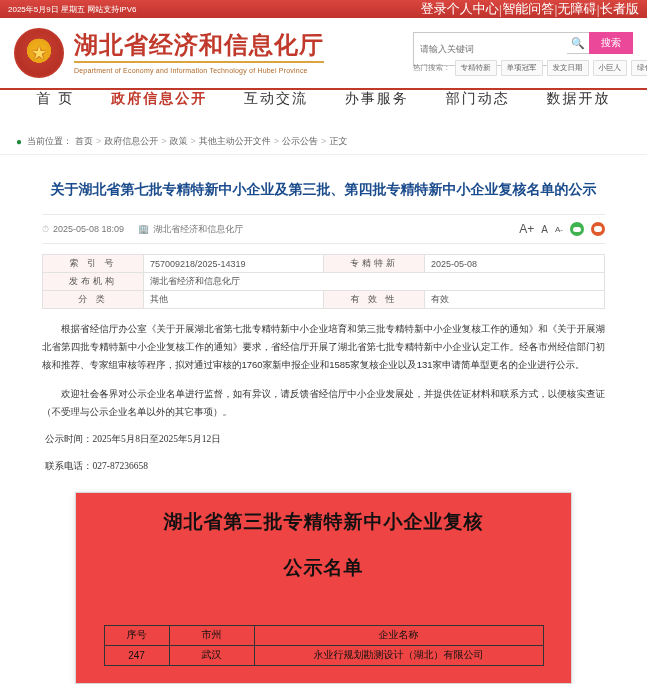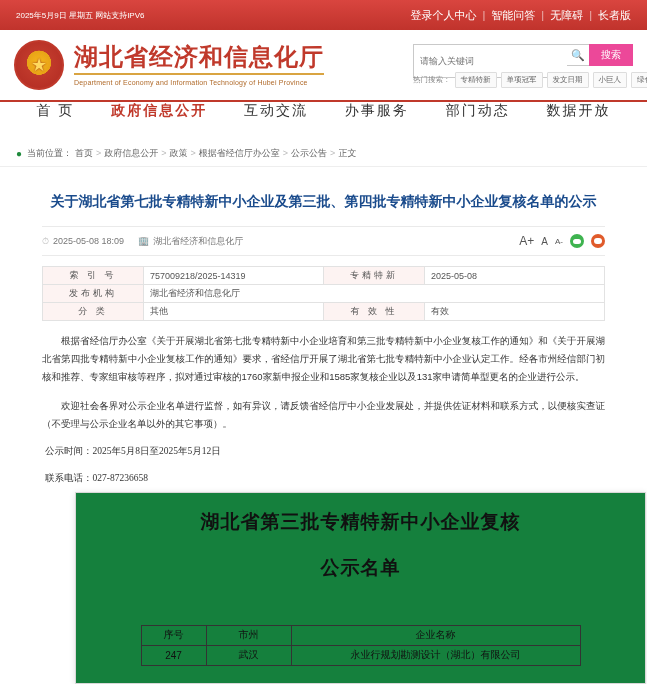--- a/index.html
+++ b/index.html
@@ -7,27 +7,27 @@
     width:647px;height:684px;
     background:#ffffff;
     font-family:"Liberation Sans","DejaVu Sans",sans-serif;
     font-size:12px;color:#333;
     overflow:hidden;
   }
   .page{position:relative;width:647px;height:684px;}
 
   
   .topbar{
-    height:30px;background:#c9302c;
+    height:18px;background:#c9302c;
     display:flex;align-items:center;justify-content:space-between;
-    padding:0 16px;color:#fff;font-size:8px;
+    padding:0 8px;color:#fff;font-size:8px;
     background:linear-gradient(#d9453f,#c0332c);
   }
   .topbar-left{display:flex;gap:8px;align-items:center;}
-  .topbar-right{display:flex;gap:6px;align-items:center;font-size:11px;}
+  .topbar-right{display:flex;align-items:center;font-size:13px;}
   .topbar-right span{white-space:nowrap;}
   .topbar-sep{opacity:.6;}
 
   
   .header{
     height:70px;background:#fff;
     display:flex;align-items:center;
     padding:0 14px;gap:10px;position:relative;
     border-bottom:0;
   }
@@ -155,22 +155,22 @@
     font-size:9.5px;color:#333;line-height:1.9;margin:9px 0 0 3px;font-family:Liberation Serif, serif;
   }
 
   .fadeout{
     position:absolute;left:0;right:0;height:26px;
     background:linear-gradient(rgba(255,255,255,0),#ffffff);
   }
 
   
   .doc{
-    position:absolute;left:75px;top:492px;width:571px;height:192px;
-    background:#15803d;border:1px solid #d8d8d8;
+    position:absolute;left:75px;top:492px;width:497px;height:192px;
+    background:#ef4444;border:1px solid #d8d8d8;
     box-shadow:0 1px 6px rgba(0,0,0,.12);
     box-sizing:border-box;padding:16px 22px 0 22px;overflow:hidden;
   }
   .doc-title{
     text-align:center;font-size:19px;font-weight:bold;color:#111;
     letter-spacing:1px;line-height:1.35;
     font-family:"DejaVu Sans","Liberation Sans",sans-serif;
   }
   .doc-subtitle{
     text-align:center;font-size:19px;font-weight:bold;color:#111;
@@ -248,21 +248,21 @@
 
     <div class="crumb">
       <span class="pin">●</span>
       <span>当前位置：</span>
       <a href="#">首页</a>
       <span class="sep">&gt;</span>
       <a href="#">政府信息公开</a>
       <span class="sep">&gt;</span>
       <a href="#">政策</a>
       <span class="sep">&gt;</span>
-      <a href="#">根据省经信厅办公室</a>
+      <a href="#">其他主动公开文件</a>
       <span class="sep">&gt;</span>
       <a href="#">公示公告</a>
       <span class="sep">&gt;</span>
       <span>正文</span>
     </div>
 
     <div class="article">
       <div class="art-title">关于湖北省第七批专精特新中小企业及第三批、第四批专精特新中小企业复核名单的公示</div>
 
       <div class="meta-bar">

